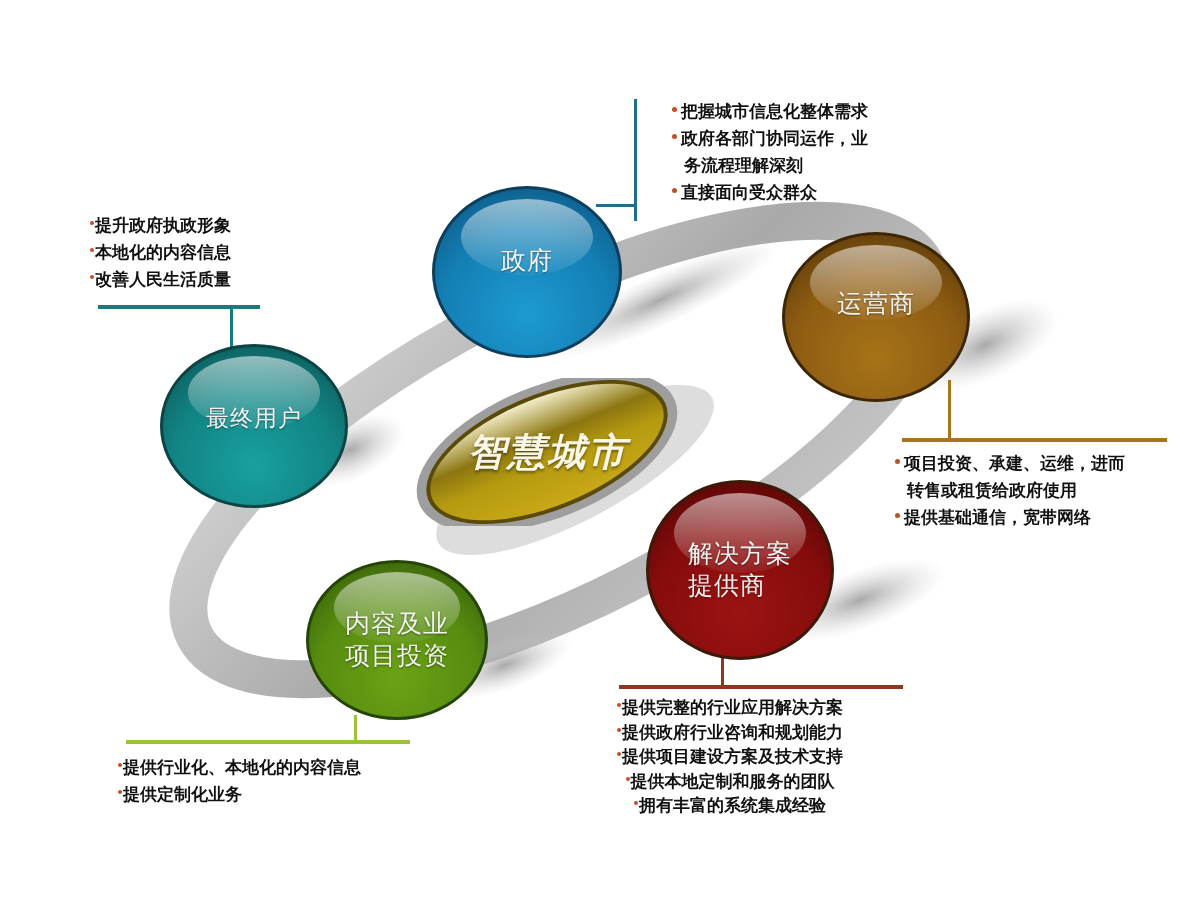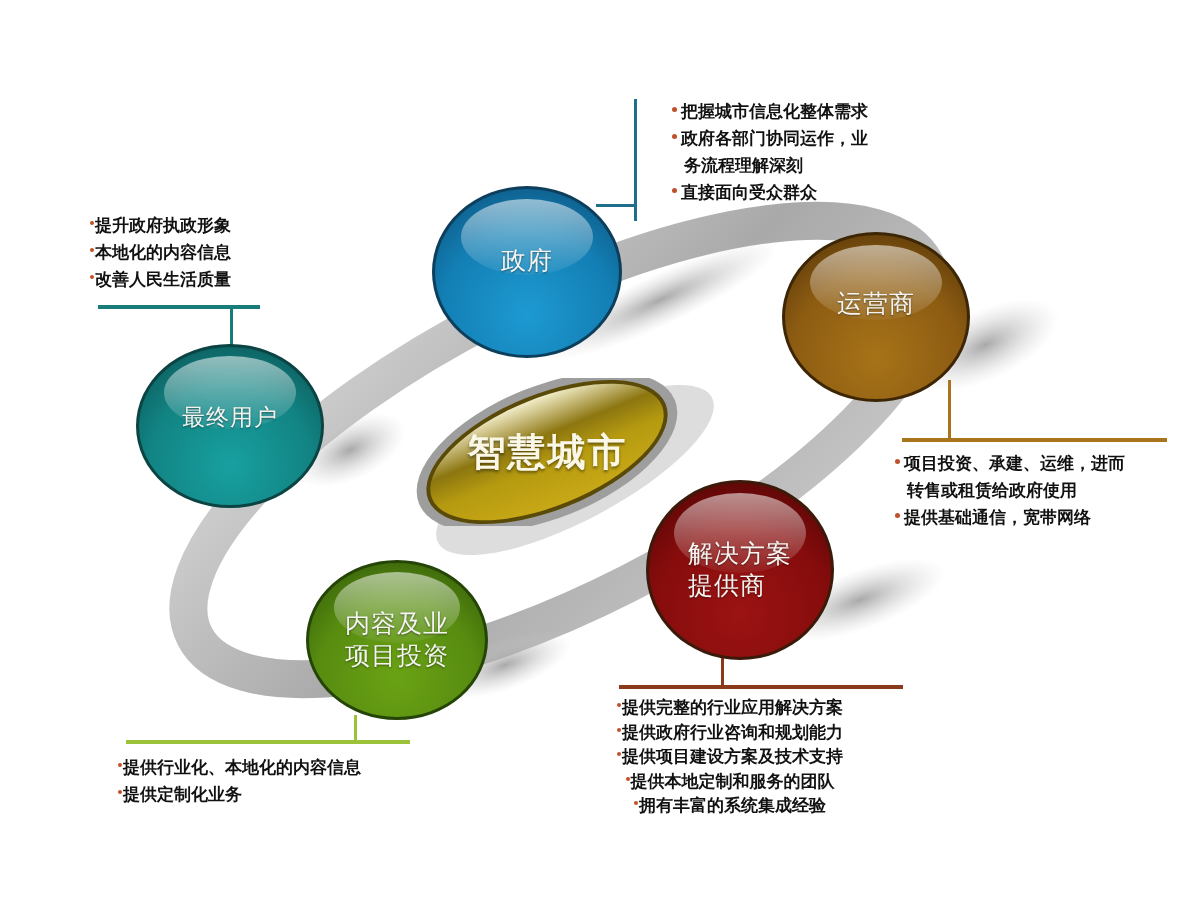--- a/index.html
+++ b/index.html
@@ -2,21 +2,21 @@
 <html><head>
 <meta charset="utf-8">
 <style>
   html,body{margin:0;padding:0;background:#ffffff;}
   body{width:1200px;height:900px;position:relative;overflow:hidden;font-family:"DejaVu Sans","Liberation Sans",sans-serif;}
   #stage{position:absolute;left:0;top:0;width:1200px;height:900px;}
   svg.bg{position:absolute;left:0;top:0;}
   .node{position:absolute;border-radius:50%;display:flex;align-items:center;justify-content:center;text-align:center;color:#fff;font-weight:normal;letter-spacing:1px;}
   .node .lbl{position:relative;z-index:2;font-size:25px;line-height:32px;color:#f4f4f0;text-shadow:0 1px 2px rgba(0,0,0,.45);white-space:pre-line;}
   .node::before{content:"";position:absolute;left:14%;top:6%;width:72%;height:46%;border-radius:50%;background:linear-gradient(to bottom,rgba(255,255,255,.55),rgba(255,255,255,.05));z-index:1;}
-  .center{position:absolute;display:flex;align-items:center;justify-content:center;}
+  .center{position:absolute;display:flex;align-items:center;justify-content:center;font-style:italic;}
   .center .lbl{font-size:38px;font-weight:bold;color:#fbf7e6;text-shadow:0 2px 3px rgba(0,0,0,.45);letter-spacing:2px;position:relative;z-index:2;}
   .callout{position:absolute;font-size:17px;line-height:27px;color:#111;font-weight:bold;}
   .callout .item{display:block;white-space:nowrap;position:relative;}
   .callout .dot{display:inline-block;width:5px;height:5px;border-radius:50%;margin-right:4px;vertical-align:middle;position:relative;top:-3px;}
   .callout .cont{display:block;padding-left:12px;white-space:nowrap;}
   .hline,.vline{position:absolute;}
 </style>
 </head>
 <body>
 
@@ -87,21 +87,21 @@
   <div class="node" style="left:646px;top:480px;width:188px;height:180px;background:radial-gradient(circle at 50% 75%,#9c1313 0%,#860c0c 55%,#4a0404 100%);border:3px solid #3c1a0a;box-sizing:border-box;">
     <span class="lbl" style="text-align:left;">解决方案
 提供商</span>
   </div>
 
   <div class="node" style="left:306px;top:560px;width:182px;height:160px;background:radial-gradient(circle at 50% 75%,#6aa214 0%,#578c10 55%,#2e5308 100%);border:3px solid #254507;box-sizing:border-box;">
     <span class="lbl">内容及业
 项目投资</span>
   </div>
 
-  <div class="node" style="left:136px;top:344px;width:188px;height:164px;background:radial-gradient(circle at 50% 75%,#18a0a0 0%,#128383 55%,#0a4d4d 100%);border:3px solid #0c4444;box-sizing:border-box;font-family:Liberation Serif, serif;">
+  <div class="node" style="left:160px;top:344px;width:188px;height:164px;background:radial-gradient(circle at 50% 75%,#18a0a0 0%,#128383 55%,#0a4d4d 100%);border:3px solid #0c4444;box-sizing:border-box;">
     <span class="lbl" style="margin-top:-16px;font-size:23px;">最终用户</span>
   </div>
 
   <div class="callout" style="left:672px;top:98px;">
     <span class="item"><span class="dot" style="background:#c0502a;"></span><span>把握城市信息化整体需求</span></span>
     <span class="item"><span class="dot" style="background:#c0502a;"></span><span>政府各部门协同运作，业</span></span>
     <span class="cont">务流程理解深刻</span>
     <span class="item"><span class="dot" style="background:#c0502a;"></span><span>直接面向受众群众</span></span>
   </div>
 

